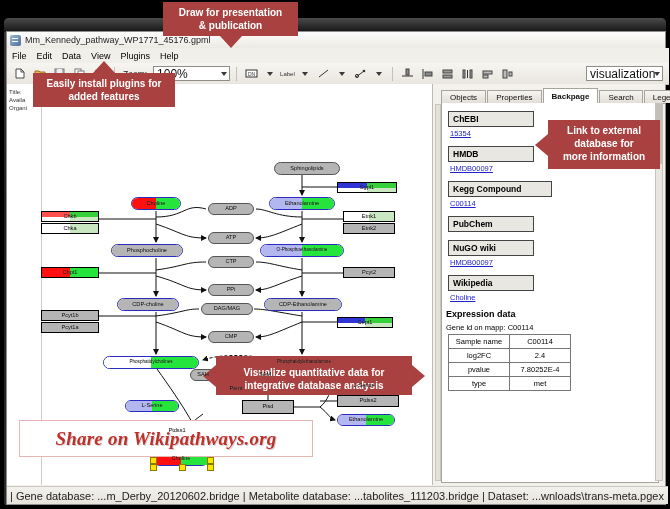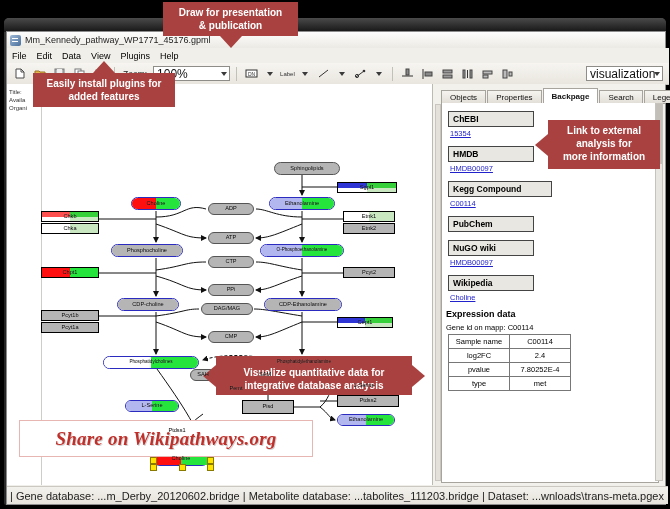--- a/index.html
+++ b/index.html
@@ -624,21 +624,21 @@
   </div>
 
   <div class="callout" style="left:33px;top:73px;width:142px;height:34px;">
     <div>Easily install plugins for</div>
     <div>added features</div>
     <i class="tip up"></i>
   </div>
 
   <div class="callout" style="left:548px;top:120px;width:112px;height:49px;">
     <div>Link  to external</div>
-    <div>analysis  for</div>
+    <div>database  for</div>
     <div>more information</div>
     <i class="tip left"></i>
   </div>
 
   <div class="callout" style="left:216px;top:356px;width:196px;height:39px;padding-top:10px;">
     <div>Visualize quantitative data  for</div>
     <div>integrative database analysis</div>
     <i class="tip left"></i>
     <i class="tip right"></i>
   </div>

